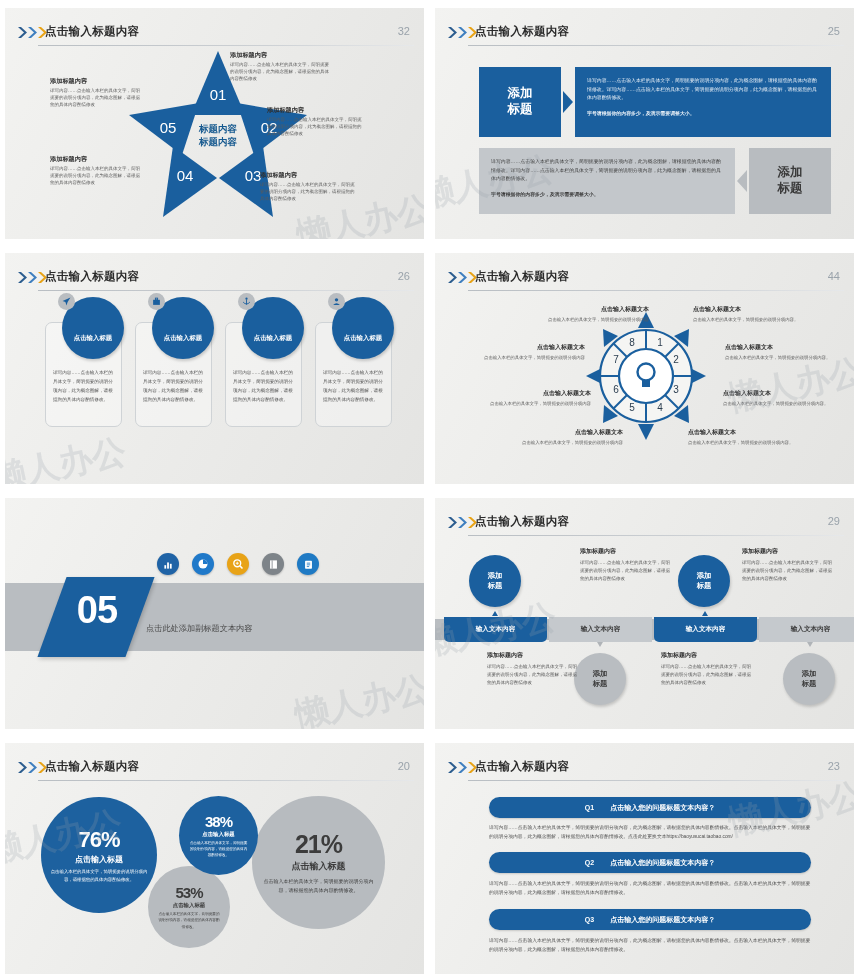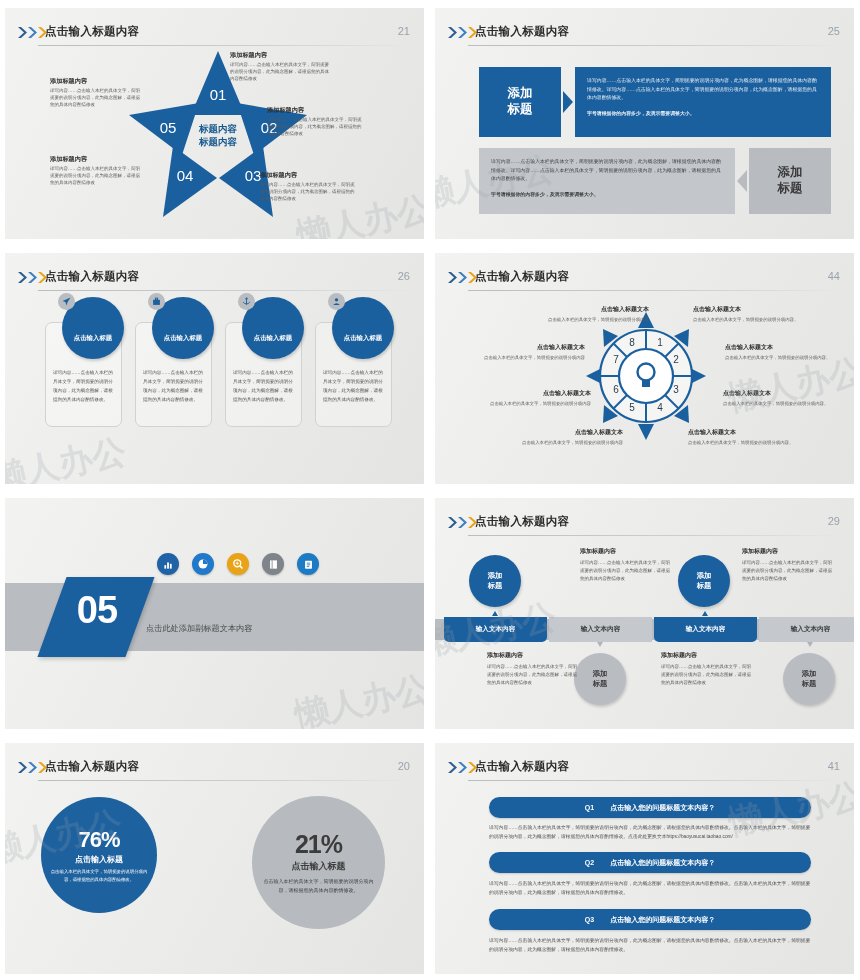--- a/index.html
+++ b/index.html
@@ -202,21 +202,21 @@
               <path d="M0 0 L6 5.5 L0 11 L3 11 L9 5.5 L3 0 Z" fill="#2c5d8f"></path>
             </svg>
           <svg width="9" height="11" viewBox="0 0 9 11">
               <path d="M0 0 L6 5.5 L0 11 L3 11 L9 5.5 L3 0 Z" fill="#3f7fbf"></path>
             </svg>
           <svg width="9" height="11" viewBox="0 0 9 11">
               <path d="M0 0 L6 5.5 L0 11 L3 11 L9 5.5 L3 0 Z" fill="#e8a317"></path>
             </svg>
         </div>
         <div class="stitle">点击输入标题内容</div>
-        <div class="spage">21</div>
+        <div class="spage">32</div>
         <div class="hrule"></div>
       </div>
 
       <div class="starwrap">
         <svg width="190" height="180" viewBox="0 0 190 180">
           <g fill="#1a5f9e">
 
             <path d="M95 6 L122 70 L68 70 Z"></path>
 
             <path d="M184 70 L131 110 L114 58 Z"></path>
@@ -621,47 +621,57 @@
         <div class="spage">20</div>
         <div class="hrule"></div>
       </div>
 
       <div class="pb gray" style="left:247px;top:56px;width:133px;height:133px;">
         <div class="num" style="font-size:25px;">21%</div>
         <div class="h" style="font-size:9px;margin-top:1px;">点击输入标题</div>
         <div class="p" style="font-size:5px;margin-top:4px;">点击输入本栏的具体文字，简明扼要的说明分项内容，请根据您的具体内容酌情修改。</div>
       </div>
 
+      <div class="pb gray" style="left:143px;top:126px;width:82px;height:82px;">
+        <div class="num" style="font-size:15px;">53%</div>
+        <div class="h" style="font-size:5.4px;margin-top:1px;">点击输入标题</div>
+        <div class="p" style="font-size:3.6px;margin-top:2px;">点击输入本栏的具体文字，简明扼要的说明分项内容，请根据您的具体内容酌情修改。</div>
+      </div>
 
       <div class="pb blue" style="left:36px;top:57px;width:116px;height:116px;">
         <div class="num" style="font-size:22px;">76%</div>
         <div class="h" style="font-size:8px;margin-top:1px;">点击输入标题</div>
         <div class="p" style="font-size:4.4px;margin-top:3px;">点击输入本栏的具体文字，简明扼要的说明分项内容，请根据您的具体内容酌情修改。</div>
       </div>
 
+      <div class="pb blue" style="left:174px;top:56px;width:79px;height:79px;">
+        <div class="num" style="font-size:15px;">38%</div>
+        <div class="h" style="font-size:5.4px;margin-top:1px;">点击输入标题</div>
+        <div class="p" style="font-size:3.6px;margin-top:2px;">点击输入本栏的具体文字，简明扼要的说明分项内容，请根据您的具体内容酌情修改。</div>
+      </div>
       <div class="wm" style="left:-18px;top:74px;">懒人办公</div>
     </div>
   </div>
 
   <div class="slide">
     <div class="canvas">
       <div class="shead">
         <div class="chev">
           <svg width="9" height="11" viewBox="0 0 9 11">
               <path d="M0 0 L6 5.5 L0 11 L3 11 L9 5.5 L3 0 Z" fill="#2c5d8f"></path>
             </svg>
           <svg width="9" height="11" viewBox="0 0 9 11">
               <path d="M0 0 L6 5.5 L0 11 L3 11 L9 5.5 L3 0 Z" fill="#3f7fbf"></path>
             </svg>
           <svg width="9" height="11" viewBox="0 0 9 11">
               <path d="M0 0 L6 5.5 L0 11 L3 11 L9 5.5 L3 0 Z" fill="#e8a317"></path>
             </svg>
         </div>
         <div class="stitle">点击输入标题内容</div>
-        <div class="spage">41</div>
+        <div class="spage">23</div>
         <div class="hrule"></div>
       </div>
 
       <div class="faq-bar" style="top:57px;">
         <span>Q1</span>
         <span>点击输入您的问题标题文本内容？</span>
       </div>
       <div class="faq-p" style="top:83px;">详写内容……点击输入本栏的具体文字，简明扼要的说明分项内容，此为概念图解，请根据您的具体内容酌情修改。点击输入本栏的具体文字，简明扼要的说明分项内容，此为概念图解，请根据您的具体内容酌情修改。点击此处更换文本https://baoyusucai.taobao.com/</div>
 
       <div class="faq-bar" style="top:112px;">

